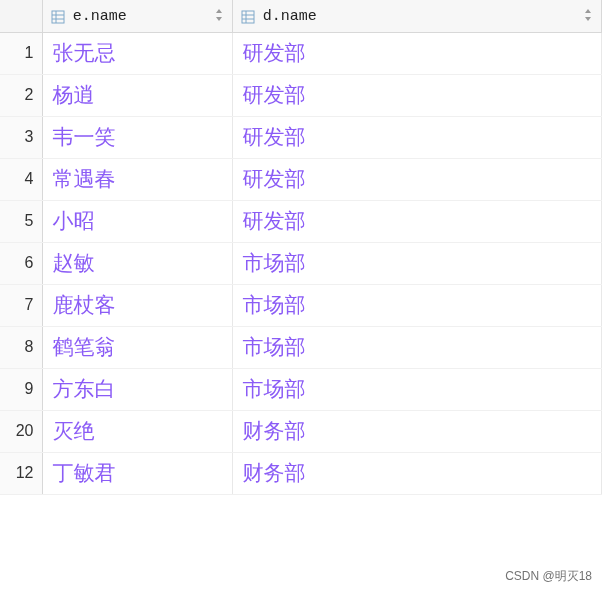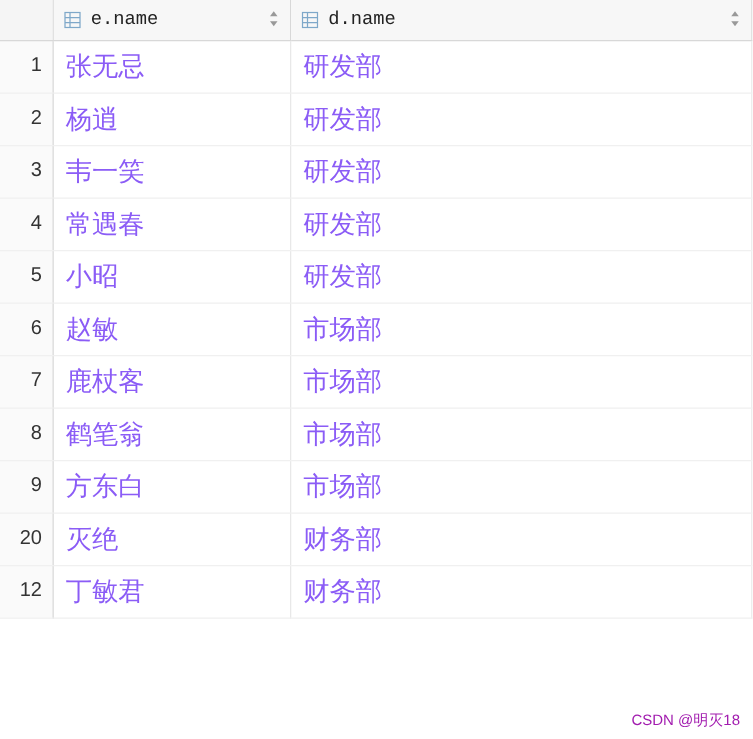--- a/index.html
+++ b/index.html
@@ -84,21 +84,21 @@
       color: #333;
       font-size: 16px;
       padding-right: 8px;
       border-right: 1px solid #d8d8d8;
     }
     .watermark {
       position: absolute;
       bottom: 6px;
       right: 10px;
       font-size: 12px;
-      color: #a21caf;
+      color: #737373;
       font-family: Arial, "Microsoft YaHei", sans-serif;
     }
     .col-e {
       width: 190px;
     }
     .col-d {
       width: auto;
     }
   </style>
 </head>

